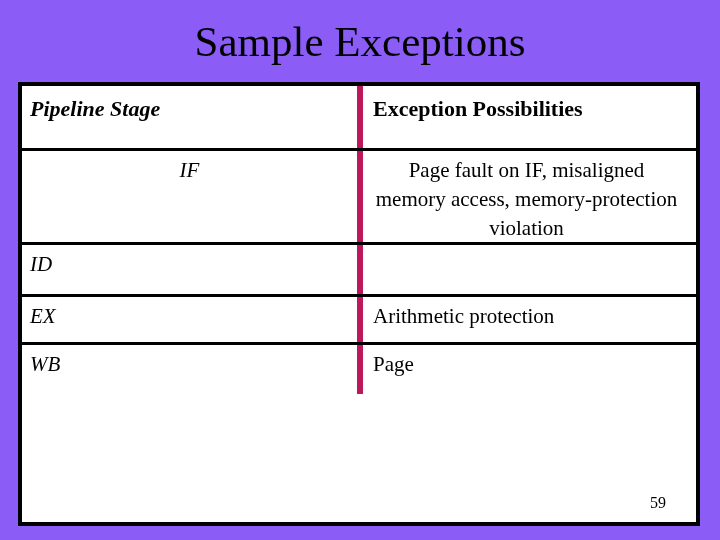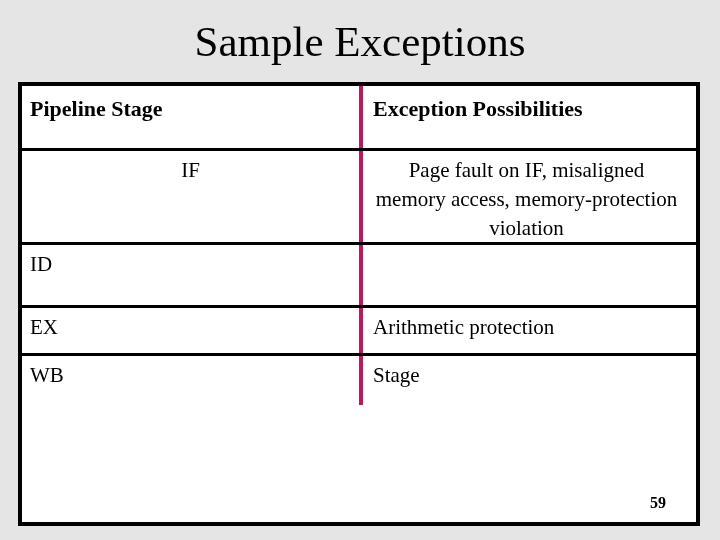--- a/index.html
+++ b/index.html
@@ -1,21 +1,21 @@
 <!DOCTYPE html>
 <html><head>
 <meta charset="utf-8">
 <style>
   * { margin: 0; padding: 0; box-sizing: border-box; }
   html, body { background: #ffffff; }
   .slide {
     position: relative;
     width: 720px;
     height: 540px;
-    background: #e5e5e5;
+    background: #8b5cf6;
     font-family: "Liberation Serif", "DejaVu Serif", serif;
     color: #000000;
     overflow: hidden;
   }
   .slide-title {
     position: absolute;
     top: 18px;
     left: 0;
     width: 100%;
     text-align: center;
@@ -36,31 +36,32 @@
     background: #ffffff;
   }
   .t-row {
     display: flex;
     flex-direction: row;
     border-top: 3px solid #000000;
   }
   .t-row:first-child { border-top: none; }
   .row-header { height: 62px; }
   .row-if     { height: 94px; text-align: center; }
-  .row-id     { height: 63px; }
+  .row-id     { height: 52px; }
   .row-ex     { height: 48px; }
   .row-mem    { height: 92px; }
   .row-wb     { height: 52px; }
   .cell-stage {
     width: 341px;
-    border-right: 4px solid #be185d;
+    border-right: 6px solid #be185d;
     padding: 5px 8px 1px 8px;
     font-size: 21px;
     line-height: 29px;
     overflow: hidden;
+    font-style: italic;
   }
   .cell-exc {
     flex: 1;
     padding: 5px 16px 4px 10px;
     font-size: 21px;
     line-height: 29px;
     overflow: hidden;
   }
   .row-header .cell-stage,
   .row-header .cell-exc {
@@ -68,21 +69,20 @@
     font-size: 22px;
     padding-top: 8px;
   }
   .page-number {
     position: absolute;
     top: 494px;
     right: 54px;
     font-size: 16px;
     line-height: 18px;
     color: #000000;
-    font-weight: bold;
   }
 </style>
 </head>
 <body>
 
 <div class="slide">
 
   <div class="slide-title">Sample Exceptions</div>
 
   <div class="exceptions-table">
@@ -102,20 +102,20 @@
     </div>
 
     <div class="t-row row-ex">
       <div class="cell-stage">EX</div>
       <div class="cell-exc">Arithmetic protection</div>
     </div>
 
 
     <div class="t-row row-wb">
       <div class="cell-stage">WB</div>
-      <div class="cell-exc">Stage</div>
+      <div class="cell-exc">Page</div>
     </div>
 
   </div>
 
   <div class="page-number">59</div>
 
 </div>
 
 </body></html>

